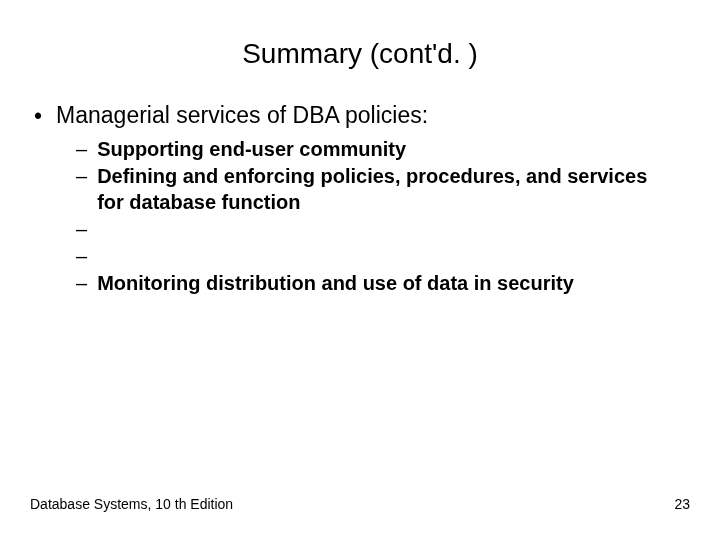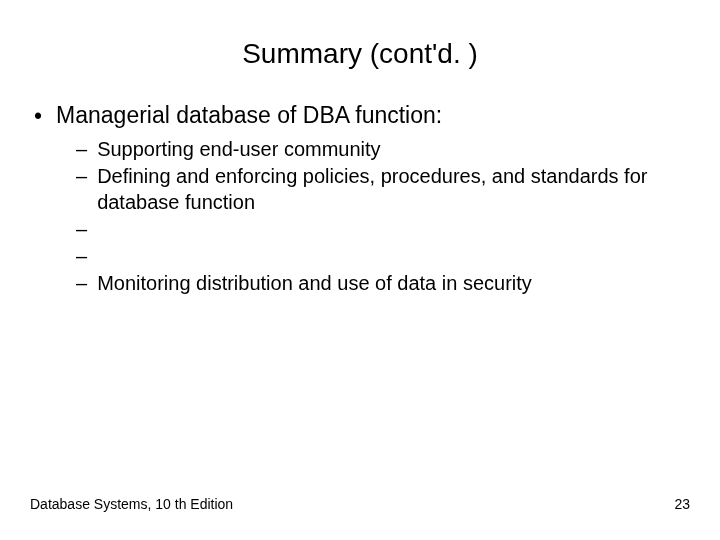--- a/index.html
+++ b/index.html
@@ -45,20 +45,21 @@
       padding-left: 46px;
       margin-bottom: 1px;
     }
     .bullet-l2 .dash {
       display: inline-block;
       margin-right: 10px;
     }
     .bullet-l2 .text {
       flex: 1;
       max-width: 560px;
+      font-weight: bold;
     }
     .footer {
       position: absolute;
       left: 30px;
       right: 30px;
       bottom: 28px;
       display: flex;
       justify-content: space-between;
       align-items: center;
       font-size: 14px;
@@ -66,30 +67,30 @@
   </style>
 </head>
 <body>
 
 <div class="slide">
   <h1 class="title">Summary (cont'd. )</h1>
 
   <div class="content">
     <div class="bullet-l1">
       <span class="dot">•</span>
-      <span class="text">Managerial database of DBA function:</span>
+      <span class="text">Managerial services of DBA policies:</span>
     </div>
 
     <div class="bullet-l2">
       <span class="dash">–</span>
       <span class="text">Supporting end-user community</span>
     </div>
     <div class="bullet-l2">
       <span class="dash">–</span>
-      <span class="text">Defining and enforcing policies, procedures, and standards for database function</span>
+      <span class="text">Defining and enforcing policies, procedures, and services for database function</span>
     </div>
     <div class="bullet-l2">
       <span class="dash">–</span>
     </div>
     <div class="bullet-l2">
       <span class="dash">–</span>
     </div>
     <div class="bullet-l2">
       <span class="dash">–</span>
       <span class="text">Monitoring distribution and use of data in security</span>

